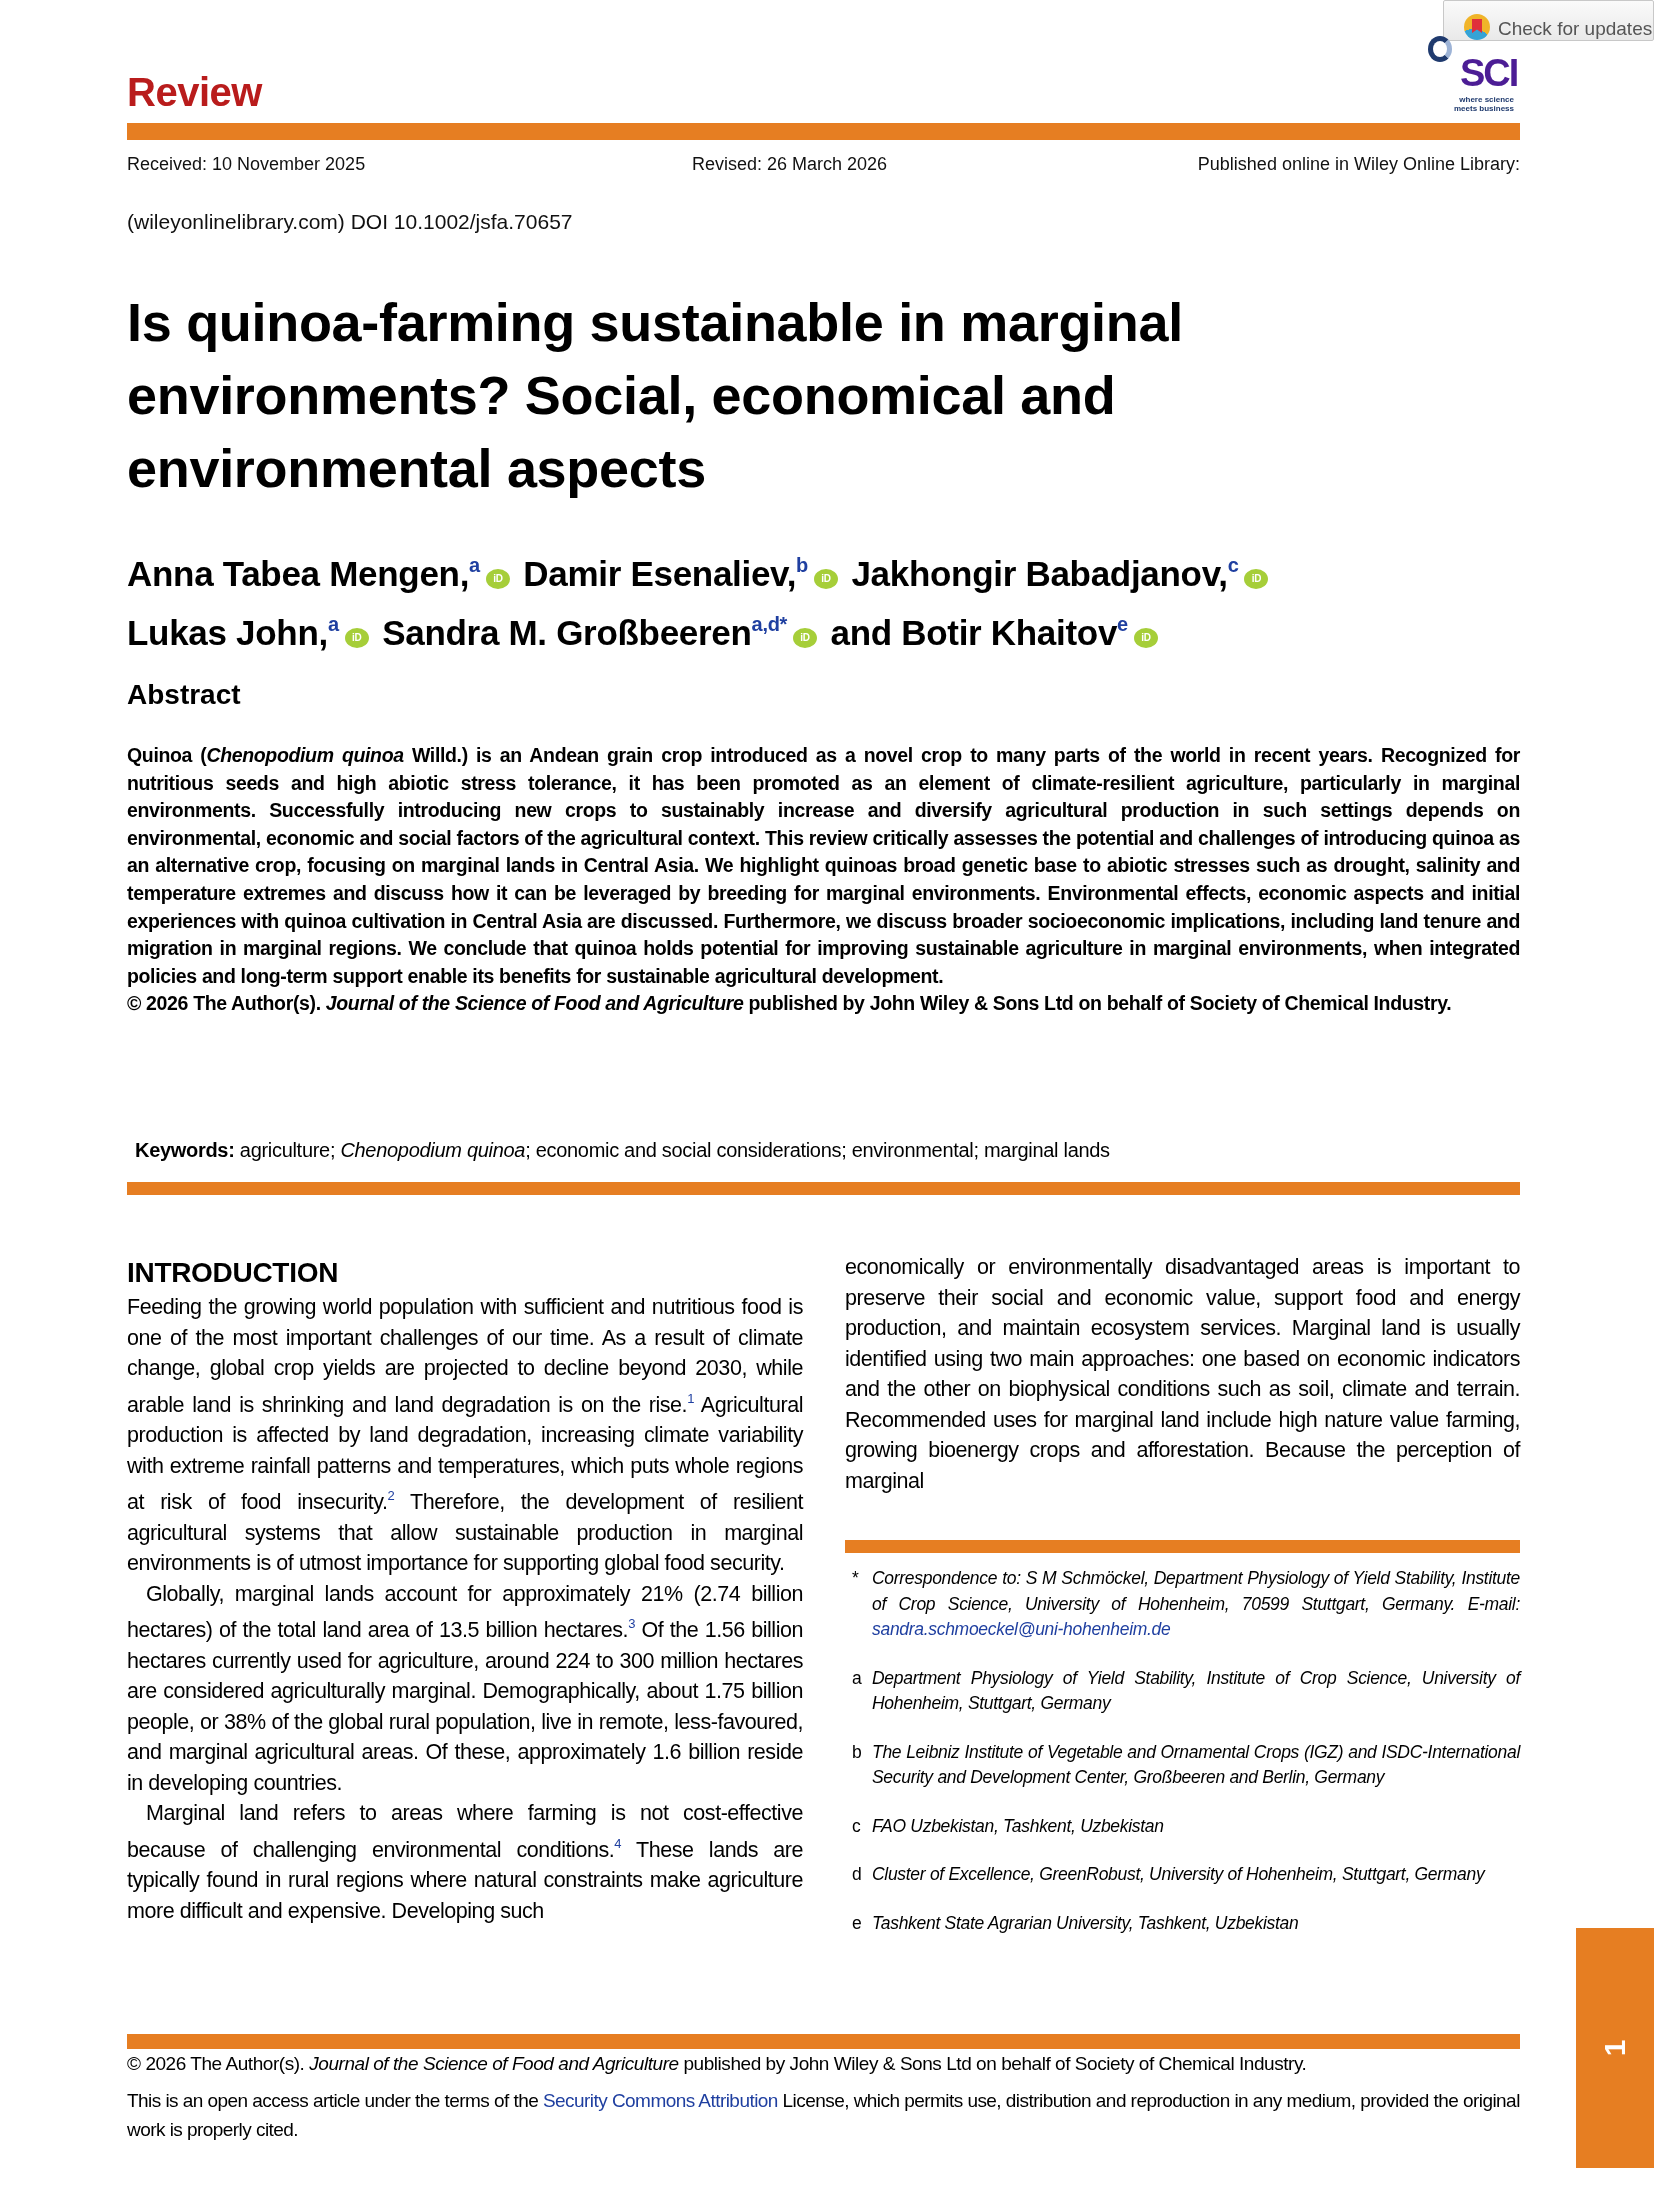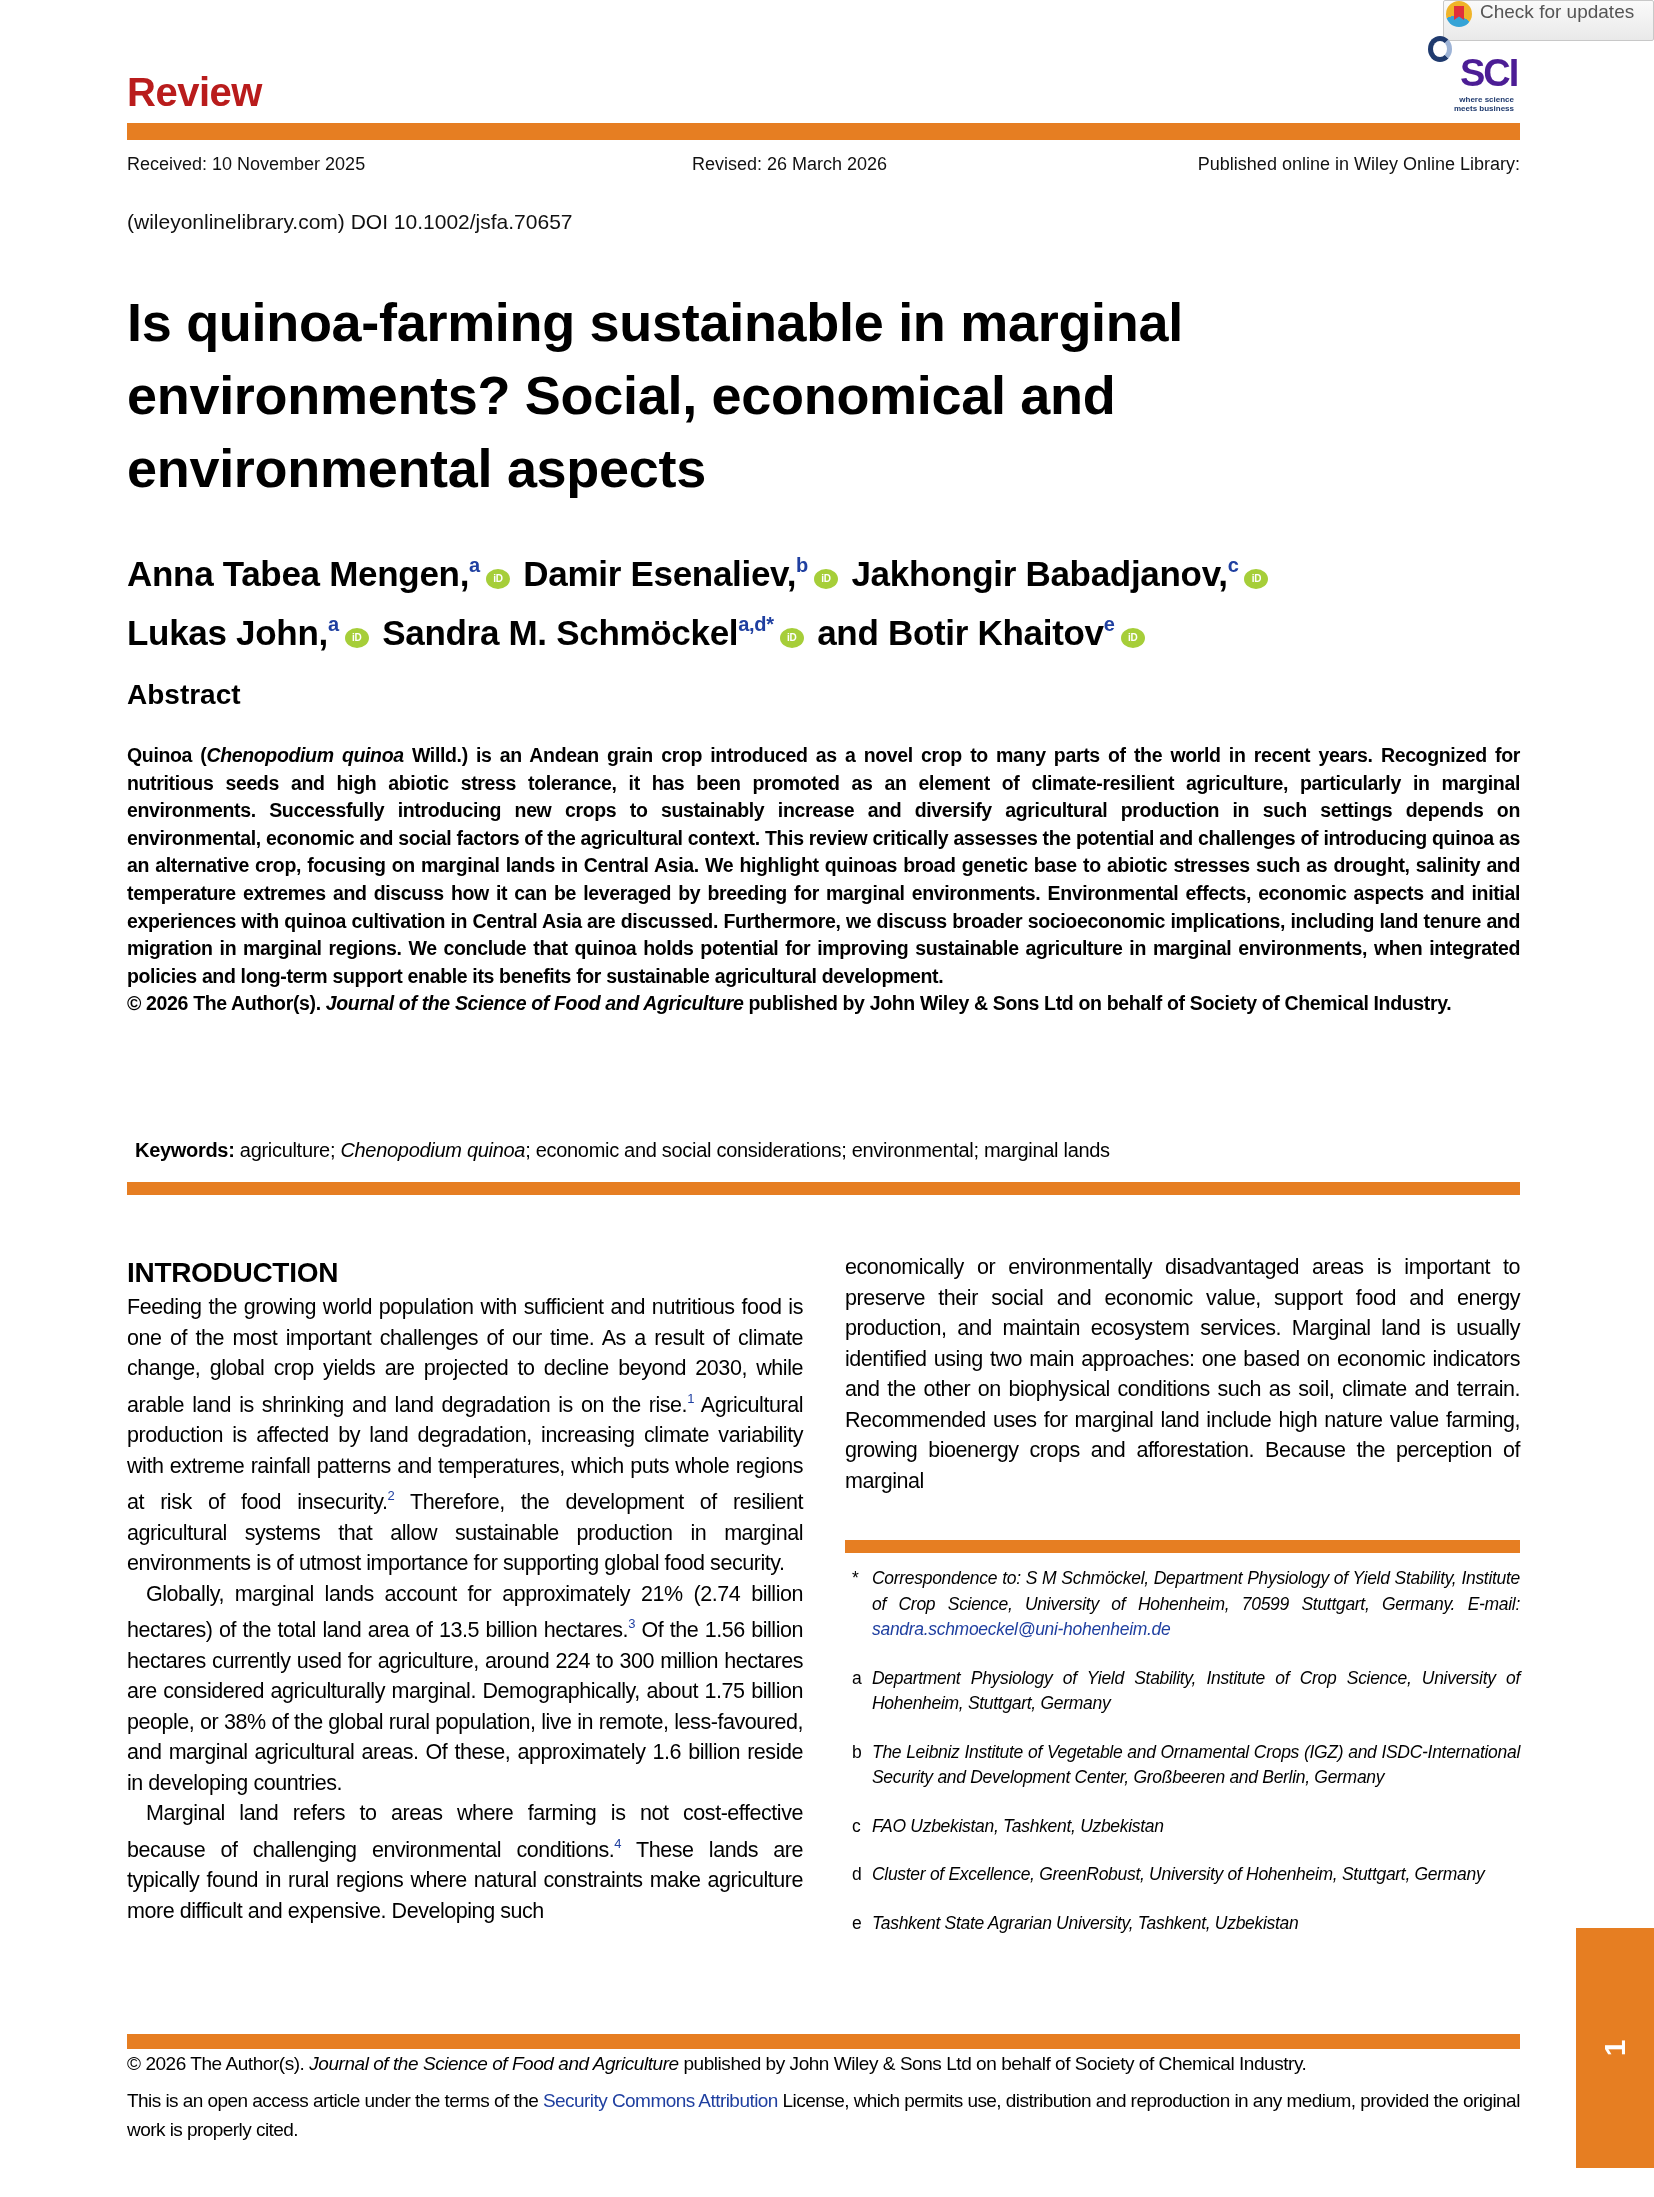--- a/index.html
+++ b/index.html
@@ -5,21 +5,21 @@
   * { box-sizing: border-box; margin: 0; padding: 0; }
   html, body { width: 1654px; height: 2197px; background: #ffffff; overflow: hidden; }
   body { position: relative; font-family: "Liberation Sans", sans-serif; color: #000; }
 
   .abs { position: absolute; }
   .rule { position: absolute; left: 127px; width: 1393px; background: #e67e22; }
 
   .check-updates {
     position: absolute; left: 1443px; top: 0; width: 211px; height: 41px;
     border: 1px solid #c8c8c8; background: linear-gradient(#fafafa, #e9e9e9);
-    display: flex; align-items: flex-start; gap: 8px; padding-left: 2px;
+    display: flex; align-items: flex-end; gap: 8px; padding-left: 20px;
     font-size: 19px; color: #555; border-radius: 2px;
   }
   .cu-icon { width: 26px; height: 26px; border-radius: 50%; position: relative;
     background: conic-gradient(#f0b429 0 35%, #35a3d6 35% 70%, #f0b429 70% 100%); }
   .cu-icon::after { content: ""; position: absolute; left: 8px; top: 5px; width: 10px; height: 14px;
     background: #e0303b; clip-path: polygon(0 0,100% 0,100% 100%,50% 75%,0 100%); }
 
   .sci-logo { position: absolute; left: 1428px; top: 36px; width: 90px; height: 76px; }
   .sci-ring { position: absolute; left: 0; top: 0; width: 24px; height: 26px; border: 5px solid #1f3a6e; border-radius: 50%; border-right-color: #9db3d6; }
   .sci-text { position: absolute; left: 32px; top: 16px; font: 900 38px "Liberation Sans", sans-serif; color: #4c1d95; letter-spacing: -2px; }
@@ -86,21 +86,21 @@
 
 <div class="abs doi">(wileyonlinelibrary.com) DOI 10.1002/jsfa.70657</div>
 
 <h1 class="abs title">Is quinoa-farming sustainable in marginal environments? Social, economical and environmental aspects</h1>
 
 <div class="abs authors">
   <span>Anna Tabea Mengen,</span><sup>a</sup><span class="orcid">iD</span>
   <span>Damir Esenaliev,</span><sup>b</sup><span class="orcid">iD</span>
   <span>Jakhongir Babadjanov,</span><sup>c</sup><span class="orcid">iD</span><br>
   <span>Lukas John,</span><sup>a</sup><span class="orcid">iD</span>
-  <span>Sandra M. Schmöckel</span><sup>a,d*</sup><span class="orcid">iD</span>
+  <span>Sandra M. Großbeeren</span><sup>a,d*</sup><span class="orcid">iD</span>
   <span>and Botir Khaitov</span><sup>e</sup><span class="orcid">iD</span>
 </div>
 
 <h2 class="abs abstract-h">Abstract</h2>
 
 <div class="abs abstract">
   <p><span>Quinoa (</span><i>Chenopodium quinoa</i><span> Willd.) is an Andean grain crop introduced as a novel crop to many parts of the world in recent years. Recognized for nutritious seeds and high abiotic stress tolerance, it has been promoted as an element of climate-resilient agriculture, particularly in marginal environments. Successfully introducing new crops to sustainably increase and diversify agricultural production in such settings depends on environmental, economic and social factors of the agricultural context. This review critically assesses the potential and challenges of introducing quinoa as an alternative crop, focusing on marginal lands in Central Asia. We highlight quinoas broad genetic base to abiotic stresses such as drought, salinity and temperature extremes and discuss how it can be leveraged by breeding for marginal environments. Environmental effects, economic aspects and initial experiences with quinoa cultivation in Central Asia are discussed. Furthermore, we discuss broader socioeconomic implications, including land tenure and migration in marginal regions. We conclude that quinoa holds potential for improving sustainable agriculture in marginal environments, when integrated policies and long-term support enable its benefits for sustainable agricultural development.</span></p>
   <p class="copyright"><span>© 2026 The Author(s). </span><i>Journal of the Science of Food and Agriculture</i><span> published by John Wiley &amp; Sons Ltd on behalf of Society of Chemical Industry.</span></p>
 </div>
 

